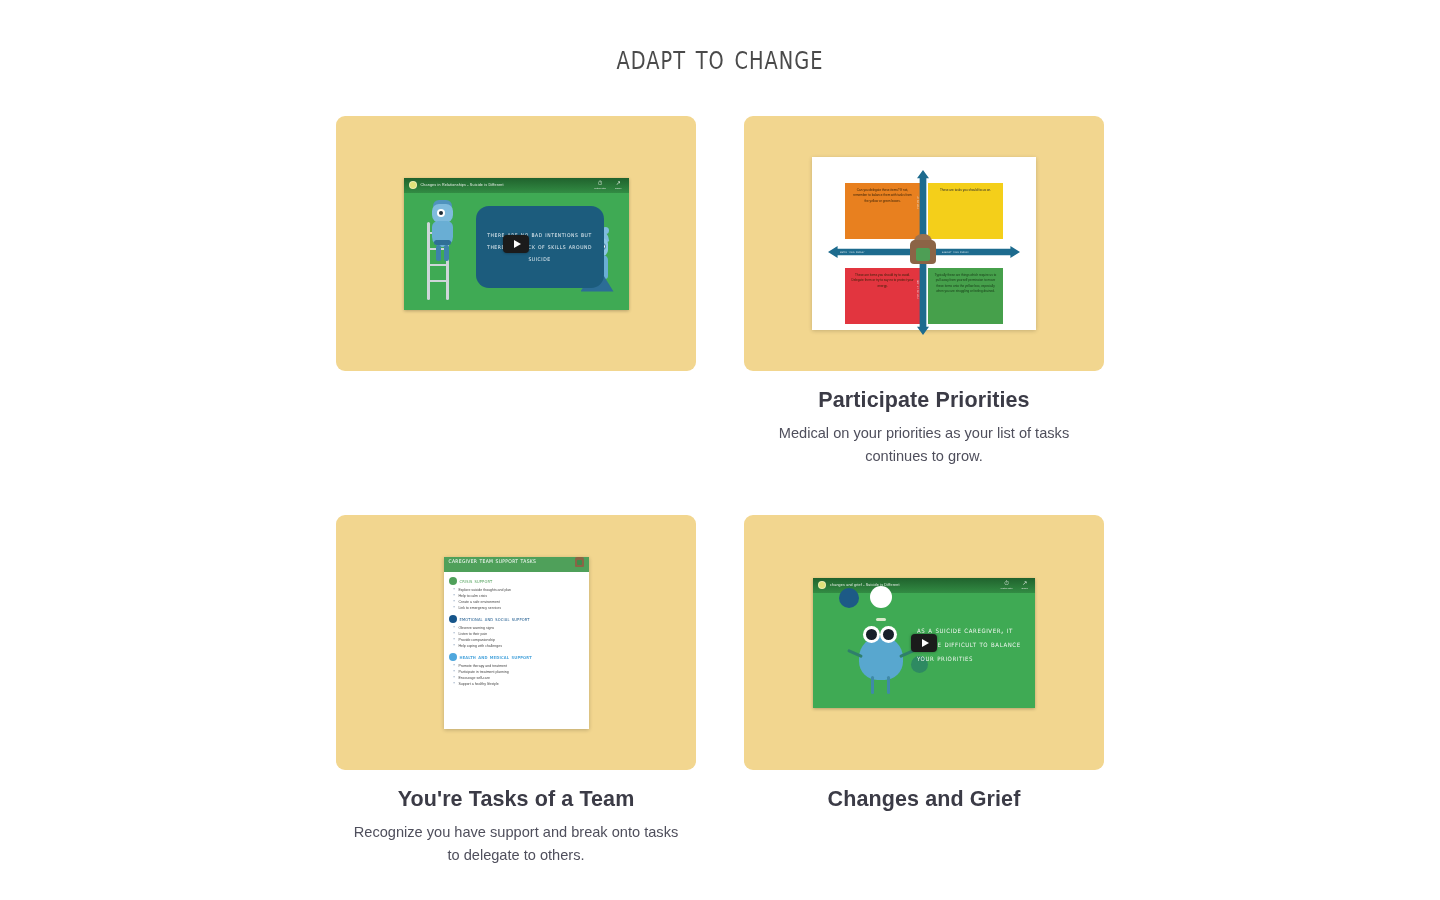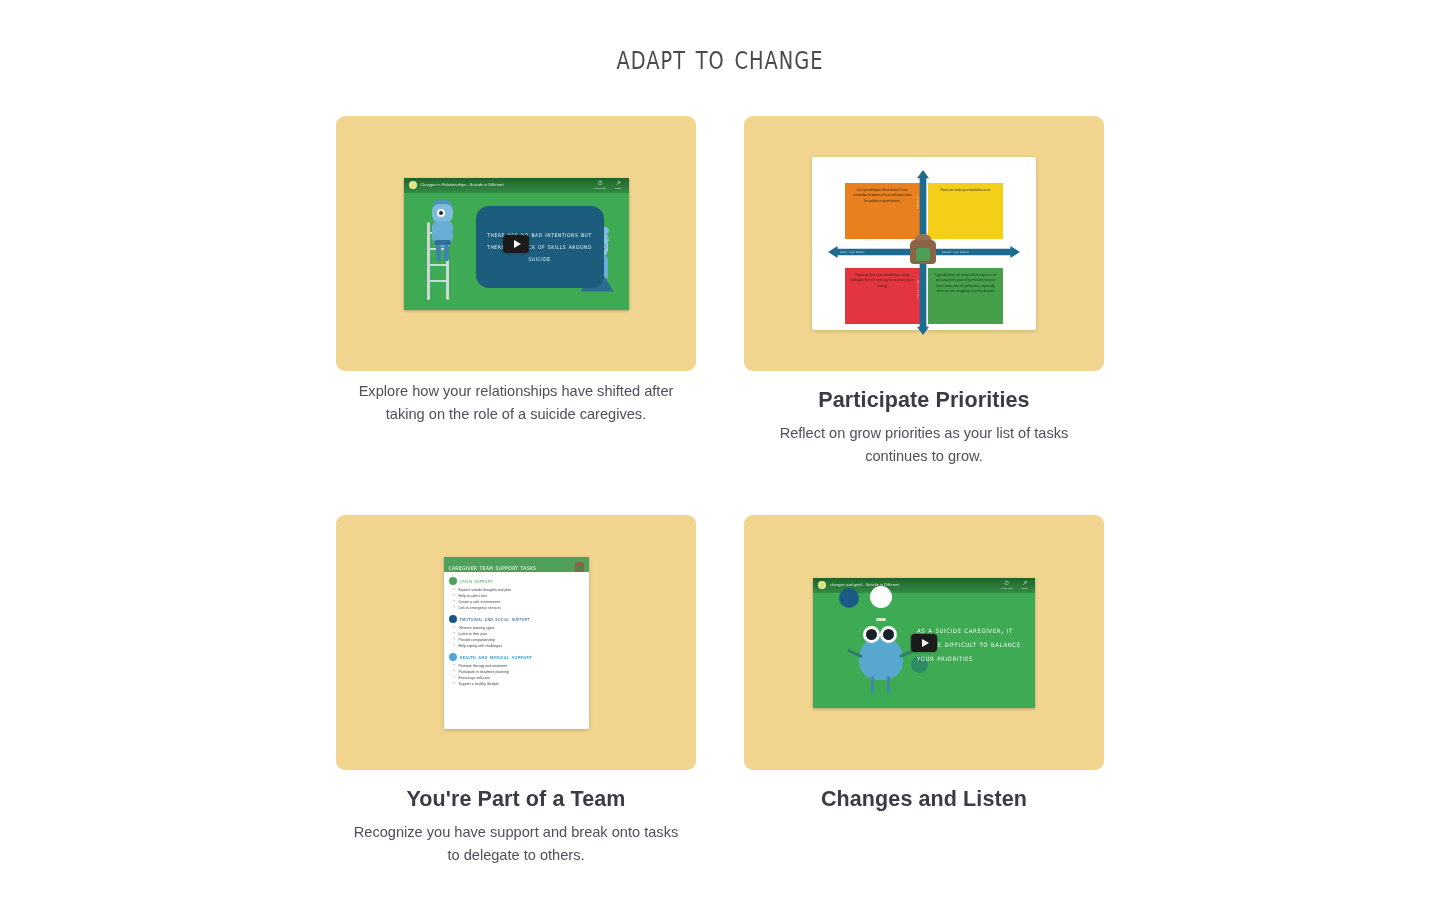--- a/index.html
+++ b/index.html
@@ -349,21 +349,21 @@
     width: 145px; height: 172px;
     background: #ffffff;
     box-shadow: 0 1px 4px rgba(0,0,0,.22);
     padding: 0;
     overflow: hidden;
     position: relative;
   }
   .tl-header {
     height: 15px;
     background: #4fa05a;
-    display: flex; align-items: flex-end;
+    display: flex; align-items: flex-start;
     padding: 0 5px;
   }
   .tl-header-title {
     font-family: "DejaVu Sans Condensed", "Liberation Sans Narrow", "Liberation Sans", sans-serif;
     font-size: 7px; color: #ffffff; letter-spacing: .3px;
     font-variant: small-caps; text-transform: lowercase;
   }
   .tl-header-icon {
     margin-left: auto; width: 9px; height: 10px;
     background: #8b6446; border-radius: 2px 2px 1px 1px; position: relative;
@@ -459,21 +459,20 @@
 
           <div class="speech-box">
             <span class="speech-text">There are no bad intentions but there is a lack of skills around suicide</span>
           </div>
 
           <div class="play-btn">
               <i></i>
             </div>
         </div>
       </div>
-      <div class="card-desc">Explore how your relationships have shifted after taking on the role of a suicide caregives.</div>
     </div>
 
     <div class="card">
       <div class="thumb-frame">
         <div class="matrix-sheet">
           <div class="matrix-inner">
             <div class="q tl">
               <span class="q-txt">Can you delegate these items? If not, remember to balance them with tasks from the yellow or green boxes.</span>
             </div>
             <div class="q tr">
@@ -496,21 +495,21 @@
 
             <div class="bag-icon">
               <span class="bag-flap"></span>
                 <span class="bag-body"></span>
                 <span class="bag-pocket"></span>
             </div>
           </div>
         </div>
       </div>
       <div class="card-title">Participate Priorities</div>
-      <div class="card-desc">Reflect on grow priorities as your list of tasks continues to grow.</div>
+      <div class="card-desc">Medical on your priorities as your list of tasks continues to grow.</div>
     </div>
 
     <div class="card">
       <div class="thumb-frame">
         <div class="tasklist">
           <div class="tl-header">
             <span class="tl-header-title">Caregiver Team Support Tasks</span>
             <span class="tl-header-icon"></span>
           </div>
           <div class="tl-body">
@@ -550,21 +549,21 @@
                 <li>Promote therapy and treatment</li>
                 <li>Participate in treatment planning</li>
                 <li>Encourage self-care</li>
                 <li>Support a healthy lifestyle</li>
               </ul>
             </div>
 
           </div>
         </div>
       </div>
-      <div class="card-title">You're Part of a Team</div>
+      <div class="card-title">You're Tasks of a Team</div>
       <div class="card-desc">Recognize you have support and break onto tasks to delegate to others.</div>
     </div>
 
     <div class="card">
       <div class="thumb-frame">
         <div class="video wide">
           <div class="video-topbar">
             <span class="yt-avatar"></span>
             <span class="yt-title">changes and grief - Suicide is Different</span>
             <span class="yt-actions">
@@ -594,17 +593,17 @@
             <span class="blob-arm r"></span>
           </div>
 
           <div class="blob-text">As a suicide caregiver, it can be difficult to balance your priorities</div>
 
           <div class="play-btn">
               <i></i>
             </div>
         </div>
       </div>
-      <div class="card-title">Changes and Listen</div>
+      <div class="card-title">Changes and Grief</div>
     </div>
 
   </div>
 </div>
 
 </body></html>

